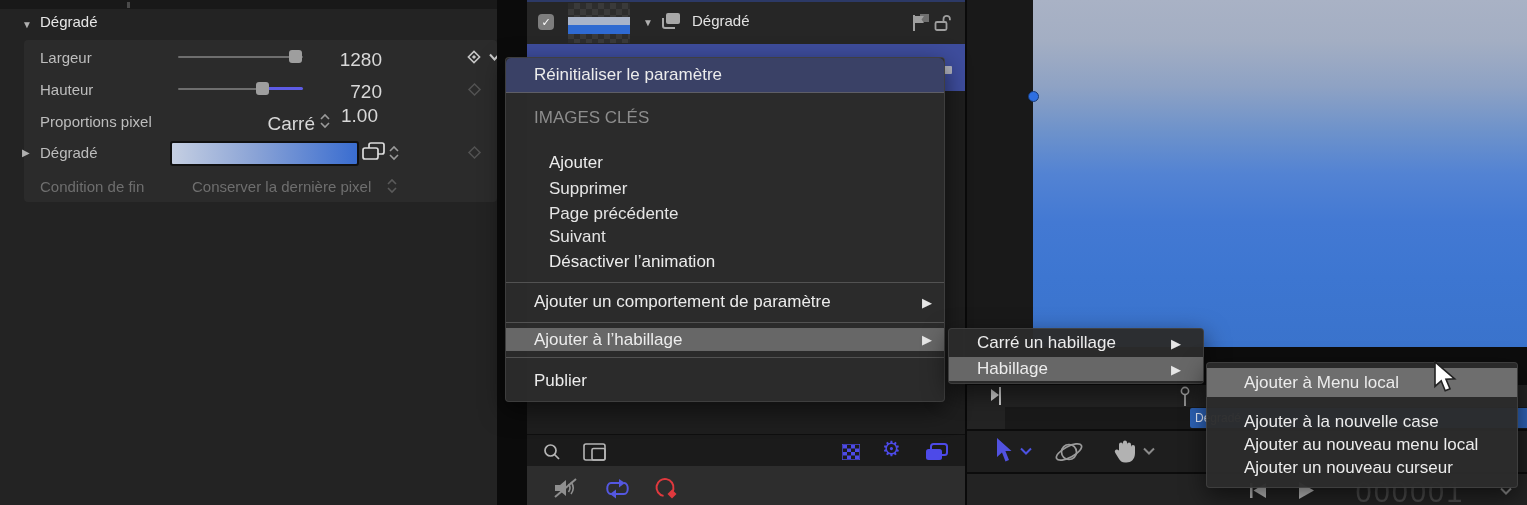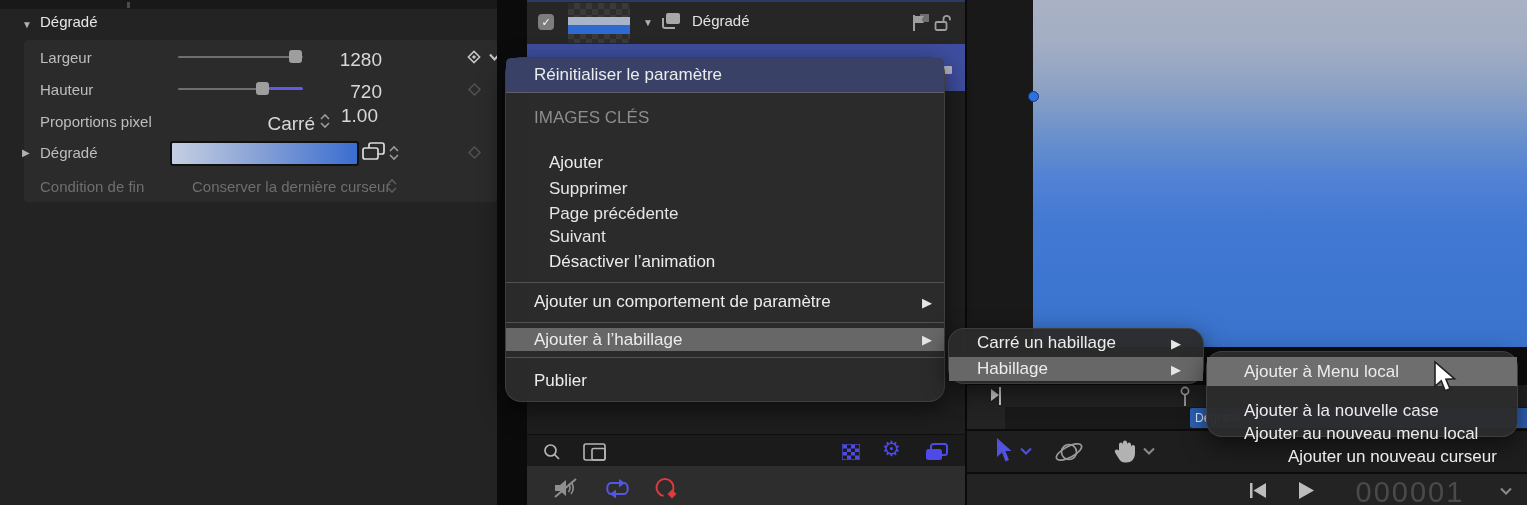--- a/index.html
+++ b/index.html
@@ -21,21 +21,21 @@
   
   #layers{left:527px;top:0;width:438px;height:505px;background:#1e1e1e;}
   .lrow1{left:0;top:2px;width:438px;height:42px;background:#262626;}
   .lrow2{left:0;top:44px;width:438px;height:47px;background:#3e4d9d;}
   .checker{background:
     repeating-conic-gradient(#3a3a3a 0% 25%, #2d2d2d 0% 50%) 0 0/12px 12px;}
   .layer-name{font-size:15px;color:#e2e2e2;}
 
   
   .menu-panel{background:rgba(43,43,43,0.97);border:1px solid rgba(255,255,255,0.09);
-    border-radius:16px;box-shadow:0 8px 24px rgba(0,0,0,0.55);box-sizing:border-box;padding-left:16px;}
+    border-radius:4px;box-shadow:0 8px 24px rgba(0,0,0,0.55);box-sizing:border-box;padding-left:16px;}
   .mi{position:absolute;left:28px;height:22px;line-height:22px;font-size:17px;
       color:#ececec;white-space:nowrap;}
   .ind{left:43px;}
   .dis{color:#e5e5e5;}
   .sec{color:#8d8d8d;}
   .hl-band{position:absolute;left:0;width:100%;background:#676767;}
   .sep{position:absolute;left:0;width:100%;height:1px;background:#525252;}
   .subarrow{position:absolute;font-size:13px;color:#e6e6e6;}
 
   
@@ -99,21 +99,21 @@
     </svg>
     <svg class="abs" style="left:389px;top:145px;" width="10" height="16">
       <polyline points="1,6 5,2 9,6" fill="none" stroke="#9a9a9a" stroke-width="1.6"></polyline>
       <polyline points="1,10 5,14 9,10" fill="none" stroke="#9a9a9a" stroke-width="1.6"></polyline>
     </svg>
     <svg class="abs" style="left:466px;top:144px;" width="17" height="17">
       <rect x="4.6" y="4.6" width="7.8" height="7.8" fill="none" stroke="#525252" stroke-width="1.5" transform="rotate(45 8.5 8.5)"></rect>
     </svg>
 
     <span class="abs insp-label insp-dim" style="left:40px;top:178px;">Condition de fin</span>
-    <span class="abs insp-label insp-dim nowrap" style="left:192px;top:178px;">Conserver la dernière curseur</span>
+    <span class="abs insp-label insp-dim nowrap" style="left:192px;top:178px;">Conserver la dernière pixel</span>
     <svg class="abs" style="left:387px;top:178px;" width="10" height="16">
       <polyline points="1,6 5,2 9,6" fill="none" stroke="#5a5a5a" stroke-width="1.6"></polyline>
       <polyline points="1,10 5,14 9,10" fill="none" stroke="#5a5a5a" stroke-width="1.6"></polyline>
     </svg>
   </div>
 
   <div class="abs" style="left:497px;top:0;width:30px;height:505px;background:#0b0b0b;"></div>
 
   <div id="layers" class="abs">
     <div class="abs" style="left:0;top:0;width:438px;height:2px;background:#2c3966;"></div>
@@ -279,25 +279,25 @@
   </div>
 
   <div class="abs menu-panel" style="left:948px;top:328px;width:256px;height:56px;z-index:11;">
     <div class="mi" style="top:3px;">Carré un habillage</div>
     <span class="subarrow" style="left:222px;top:7px;">▶</span>
     <div class="hl-band" style="top:28px;height:24px;"></div>
     <div class="mi" style="top:28px;height:24px;line-height:24px;">Habillage</div>
     <span class="subarrow" style="left:222px;top:33px;">▶</span>
   </div>
 
-  <div class="abs menu-panel" style="left:1206px;top:351px;width:312px;height:86px;z-index:12;">
+  <div class="abs menu-panel" style="left:1206px;top:362px;width:312px;height:126px;z-index:12;">
     <div class="hl-band" style="top:5px;height:29px;background:#6e6e6e;"></div>
     <div class="mi" style="left:37px;top:5px;height:29px;line-height:29px;">Ajouter à Menu local</div>
     <div class="mi" style="left:37px;top:48px;">Ajouter à la nouvelle case</div>
     <div class="mi" style="left:37px;top:71px;">Ajouter au nouveau menu local</div>
-    <div class="mi" style="left:37px;top:94px;margin-left:44px;">Ajouter un nouveau curseur</div>
+    <div class="mi" style="left:37px;top:94px;">Ajouter un nouveau curseur</div>
   </div>
 
   <svg class="abs" style="left:1432px;top:360px;z-index:13;" width="26" height="34" viewBox="0 0 13 17">
     <path d="M1.5 1 L1.5 13.2 L4.6 10.4 L6.6 15.4 L9 14.4 L7 9.6 L11.3 9.4 Z" fill="#fff" stroke="#222" stroke-width="0.8"></path>
   </svg>
 
 </div>
 
 </body></html>

